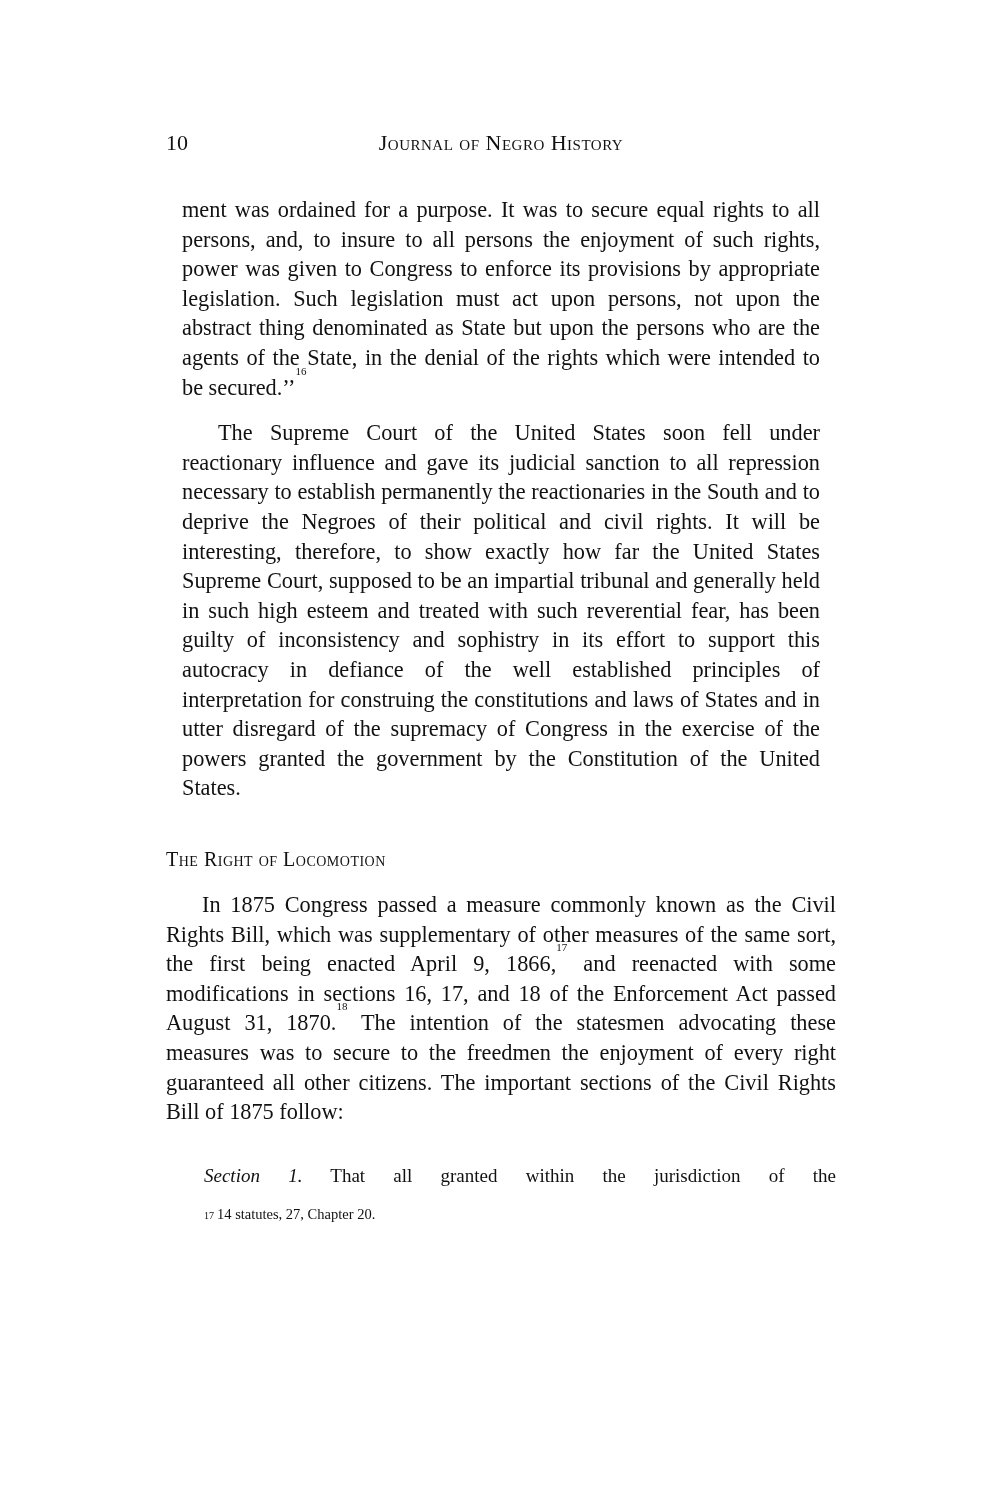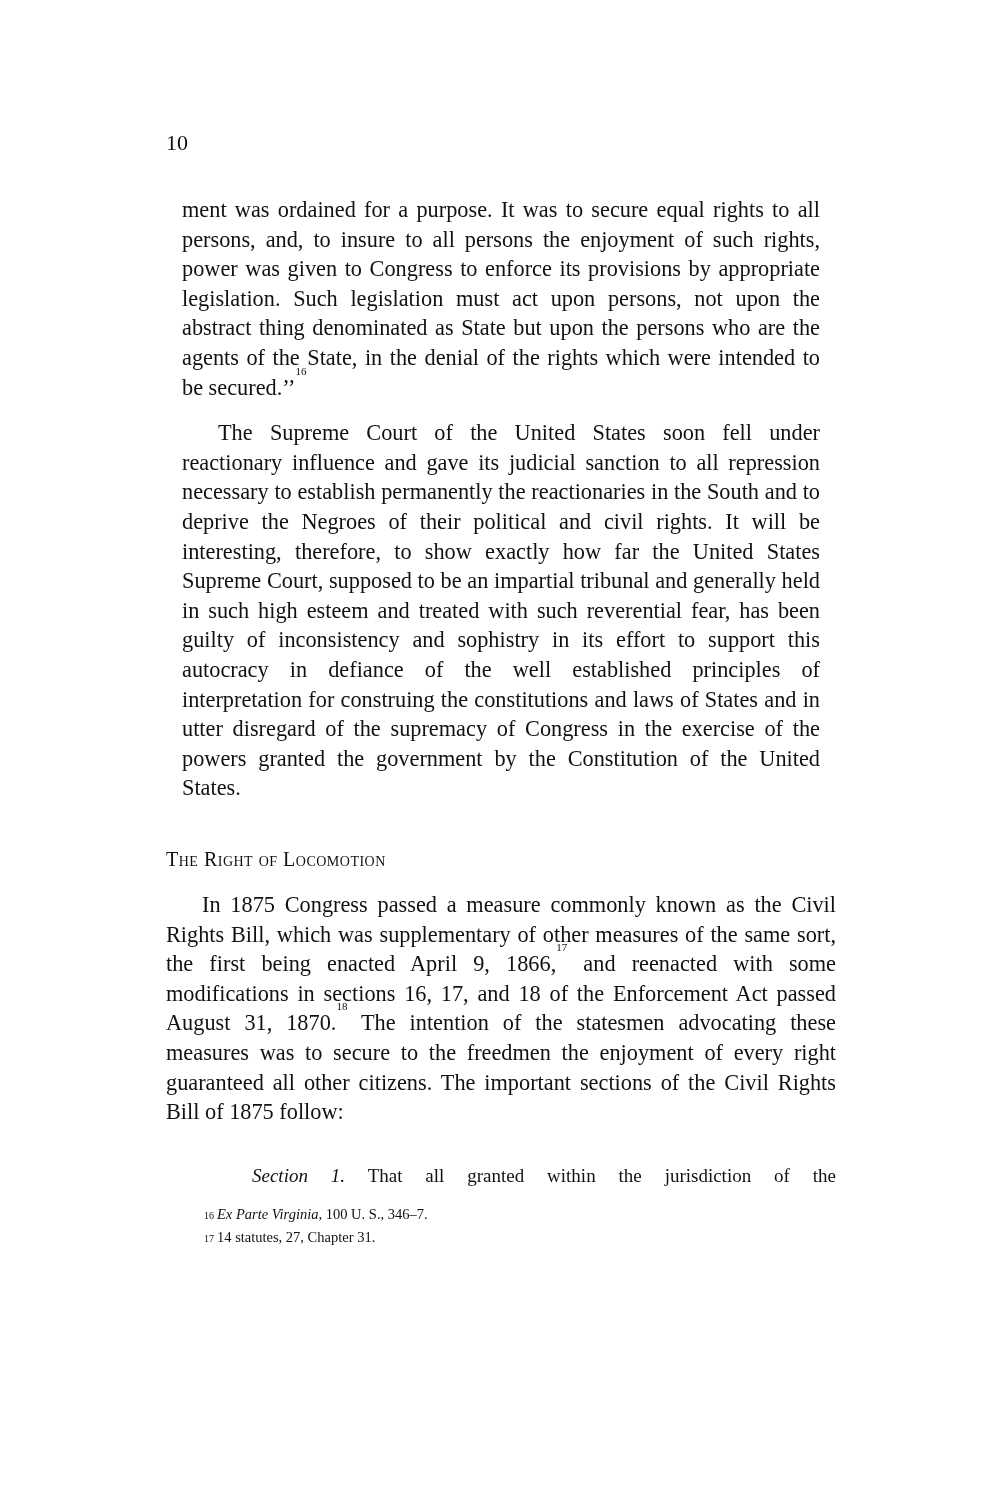--- a/index.html
+++ b/index.html
@@ -9,43 +9,43 @@
     .page-number { position: absolute; left: 0; top: 0; text-align: center; }
     .journal-title { position: absolute; left: 0; width: 670px; text-align: center; top: 0; font-variant: small-caps; letter-spacing: 0.5px; }
     .body { position: absolute; top: 179px; left: 0; width: 670px; font-size: 22.3px; line-height: 29.6px; text-align: justify; }
     .body p { margin: 16px; }
     .indent { text-indent: 36px; }
     sup { font-size: 11px; vertical-align: top; position: relative; top: -2px; line-height: 0; }
     .section-heading { position: absolute; top: 848px; left: 0; width: 670px; text-align: left; font-size: 20px; font-variant: small-caps; letter-spacing: 0.5px; }
     .body2 { position: absolute; top: 890px; left: 0; width: 670px; font-size: 22.3px; line-height: 29.6px; text-align: justify; }
     .body2 p { margin: 0; }
     .quote { position: absolute; top: 1165px; left: 38px; width: 632px; font-size: 19px; text-align: justify; text-align-last: justify; }
-    .quote em { font-style: italic; margin-left: 48px; }
+    .quote em { font-style: italic; }
     .footnotes { position: absolute; top: 1203px; left: 38px; width: 632px; font-size: 14.5px; line-height: 23px; }
     .footnotes div { white-space: nowrap; }
     .fn-num { font-size: 10px; vertical-align: top; position: relative; top: 1px; margin-right: 3px; }
   </style>
 </head>
 <body>
 
 <div class="page">
   <div class="running-head">
     <span class="page-number">10</span>
+    <span class="journal-title">Journal of Negro History</span>
   </div>
 
   <div class="body">
     <p><span>ment was ordained for a purpose.  It was to secure equal rights to all persons, and, to insure to all persons the enjoyment of such rights, power was given to Congress to enforce its provisions by appropriate legislation.  Such legislation must act upon persons, not upon the abstract thing denominated as State but upon the persons who are the agents of the State, in the denial of the rights which were intended to be secured.’’</span><sup>16</sup></p>
     <p class="indent">The Supreme Court of the United States soon fell under reactionary influence and gave its judicial sanction to all repression necessary to establish permanently the reactionaries in the South and to deprive the Negroes of their political and civil rights.  It will be interesting, therefore, to show exactly how far the United States Supreme Court, supposed to be an impartial tribunal and generally held in such high esteem and treated with such reverential fear, has been guilty of inconsistency and sophistry in its effort to support this autocracy in defiance of the well established principles of interpretation for construing the constitutions and laws of States and in utter disregard of the supremacy of Congress in the exercise of the powers granted the government by the Constitution of the United States.</p>
   </div>
 
   <div class="section-heading">The Right of Locomotion</div>
 
   <div class="body2">
     <p class="indent"><span>In 1875 Congress passed a measure commonly known as the Civil Rights Bill, which was supplementary of other measures of the same sort, the first being enacted April 9, 1866,</span><sup>17</sup><span> and reenacted with some modifications in sections 16, 17, and 18 of the Enforcement Act passed August 31, 1870.</span><sup>18</sup><span>  The intention of the statesmen advocating these measures was to secure to the freedmen the enjoyment of every right guaranteed all other citizens.  The important sections of the Civil Rights Bill of 1875 follow:</span></p>
   </div>
 
   <div class="quote"><em>Section 1.</em><span> That all granted within the jurisdiction of the</span></div>
 
   <div class="footnotes">
-    <div><span class="fn-num">16</span><em>Ex Parte Virginia,</em><span> 100 U. S., 346–7.</span></div>
-    <div><span class="fn-num">17</span><span>14 statutes, 27, Chapter 31.</span></div>
+    <div><span class="fn-num">17</span><span>14 statutes, 27, Chapter 20.</span></div>
   </div>
 </div>
 
 </body></html>

